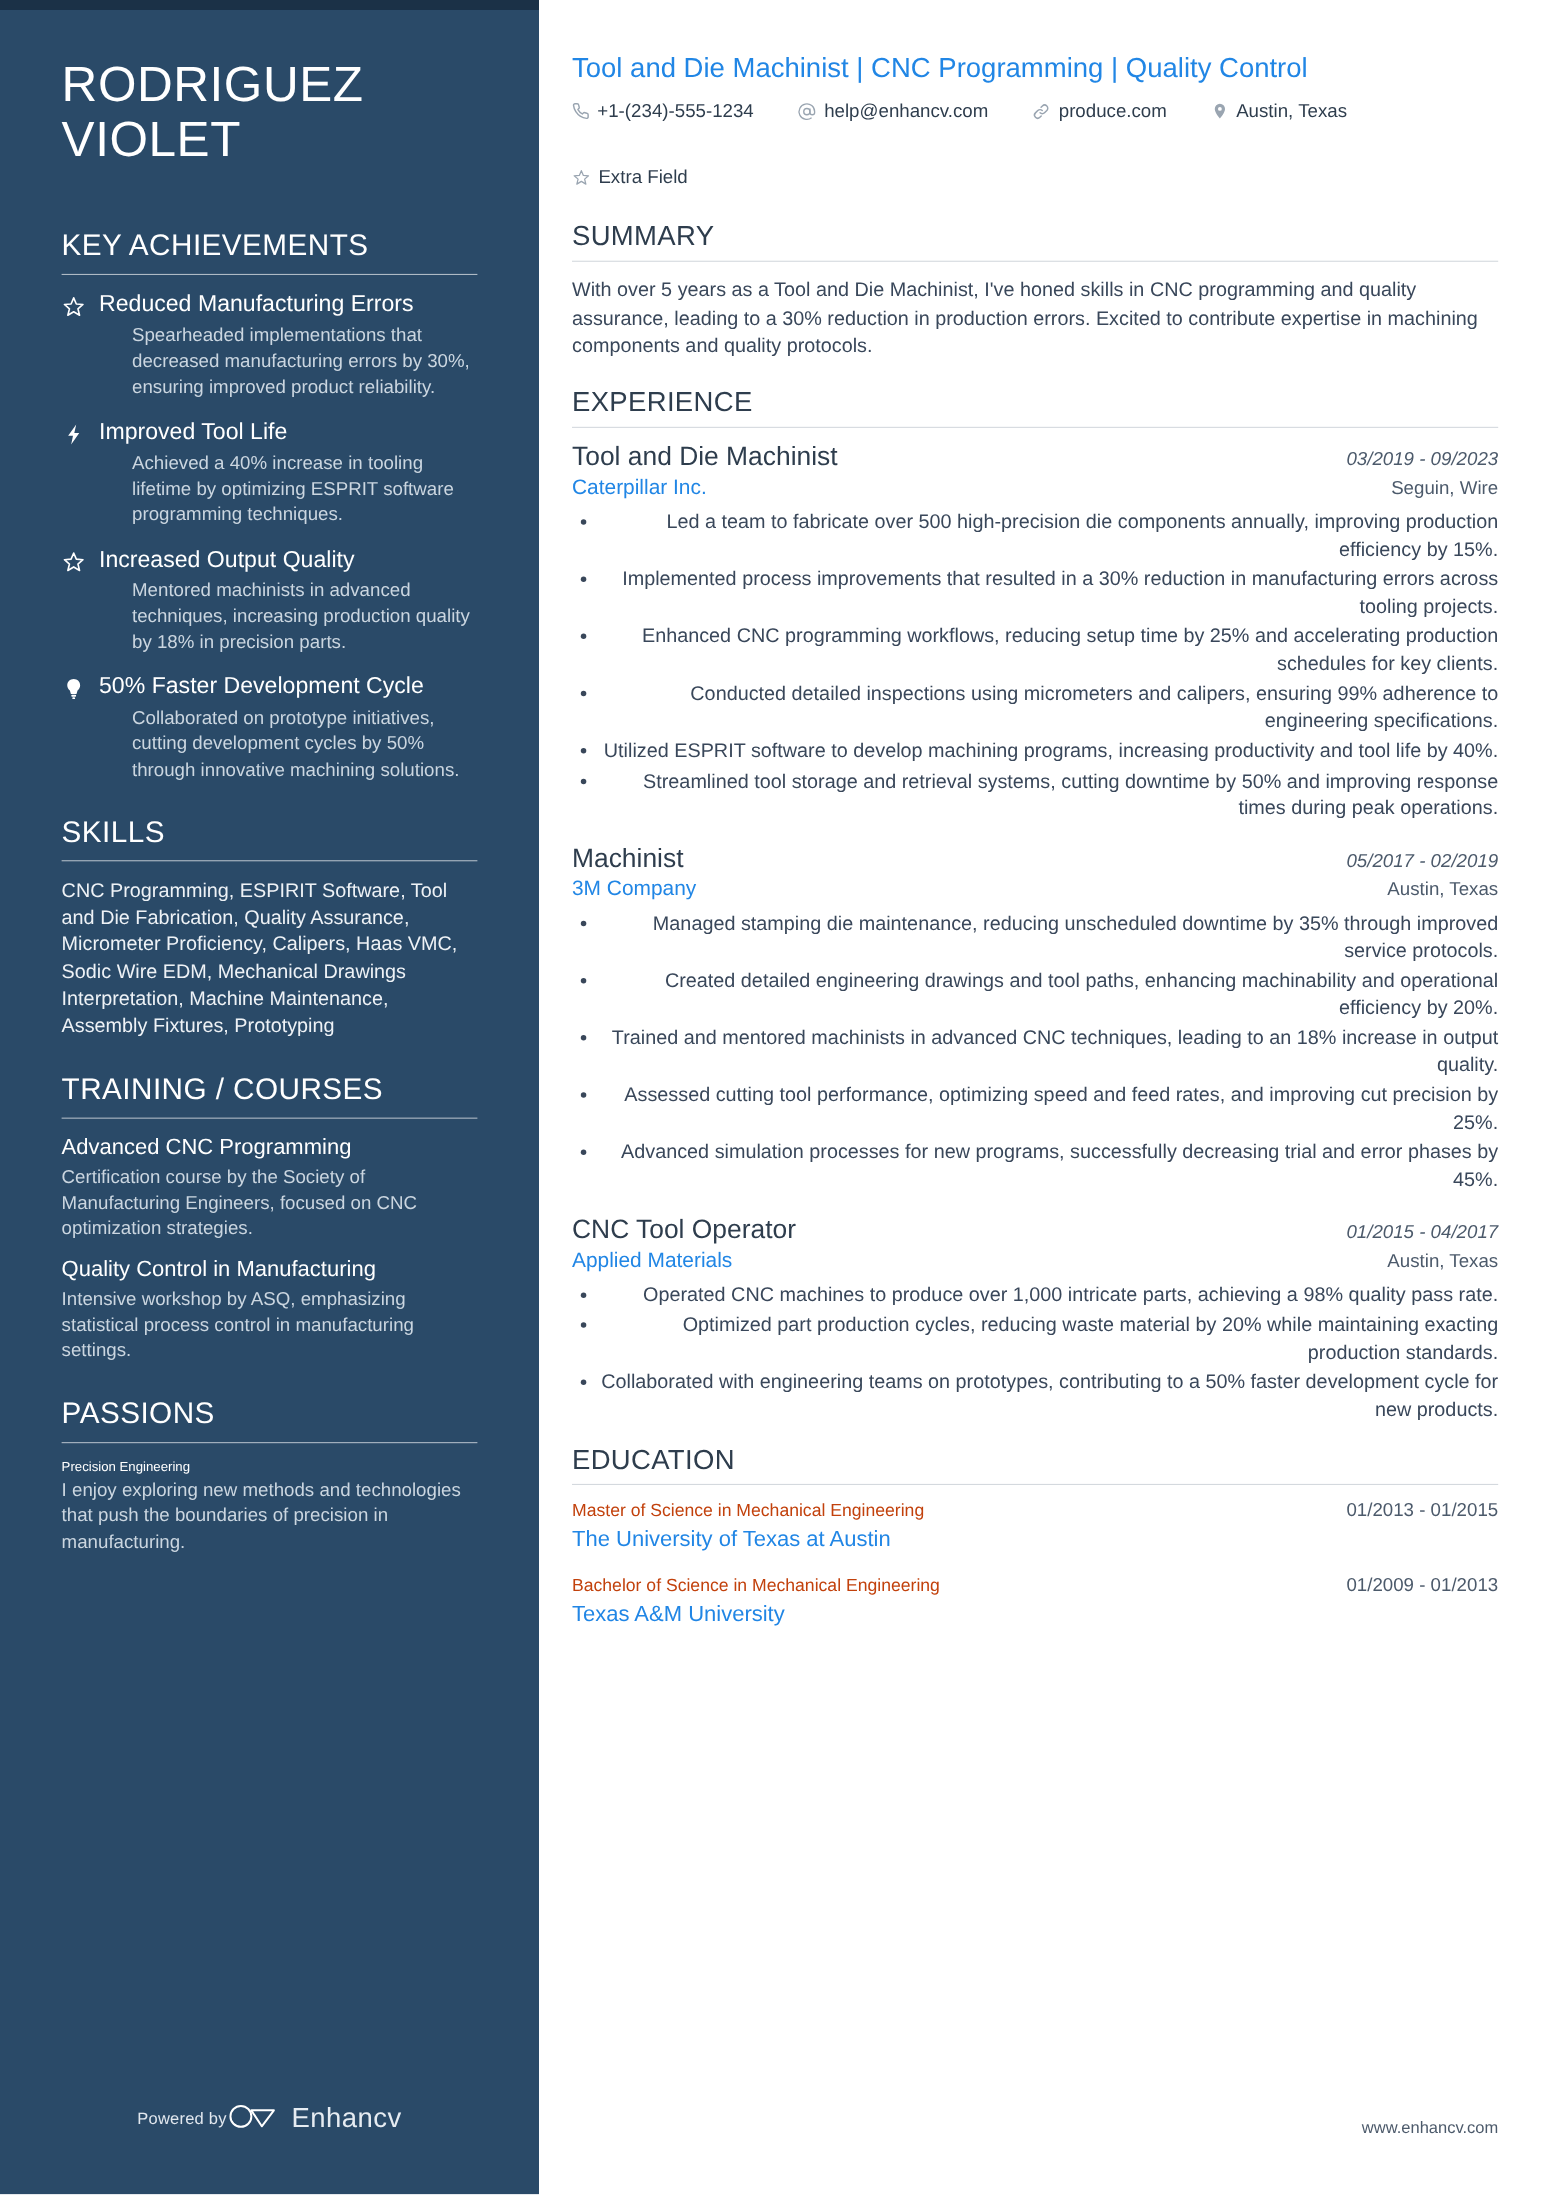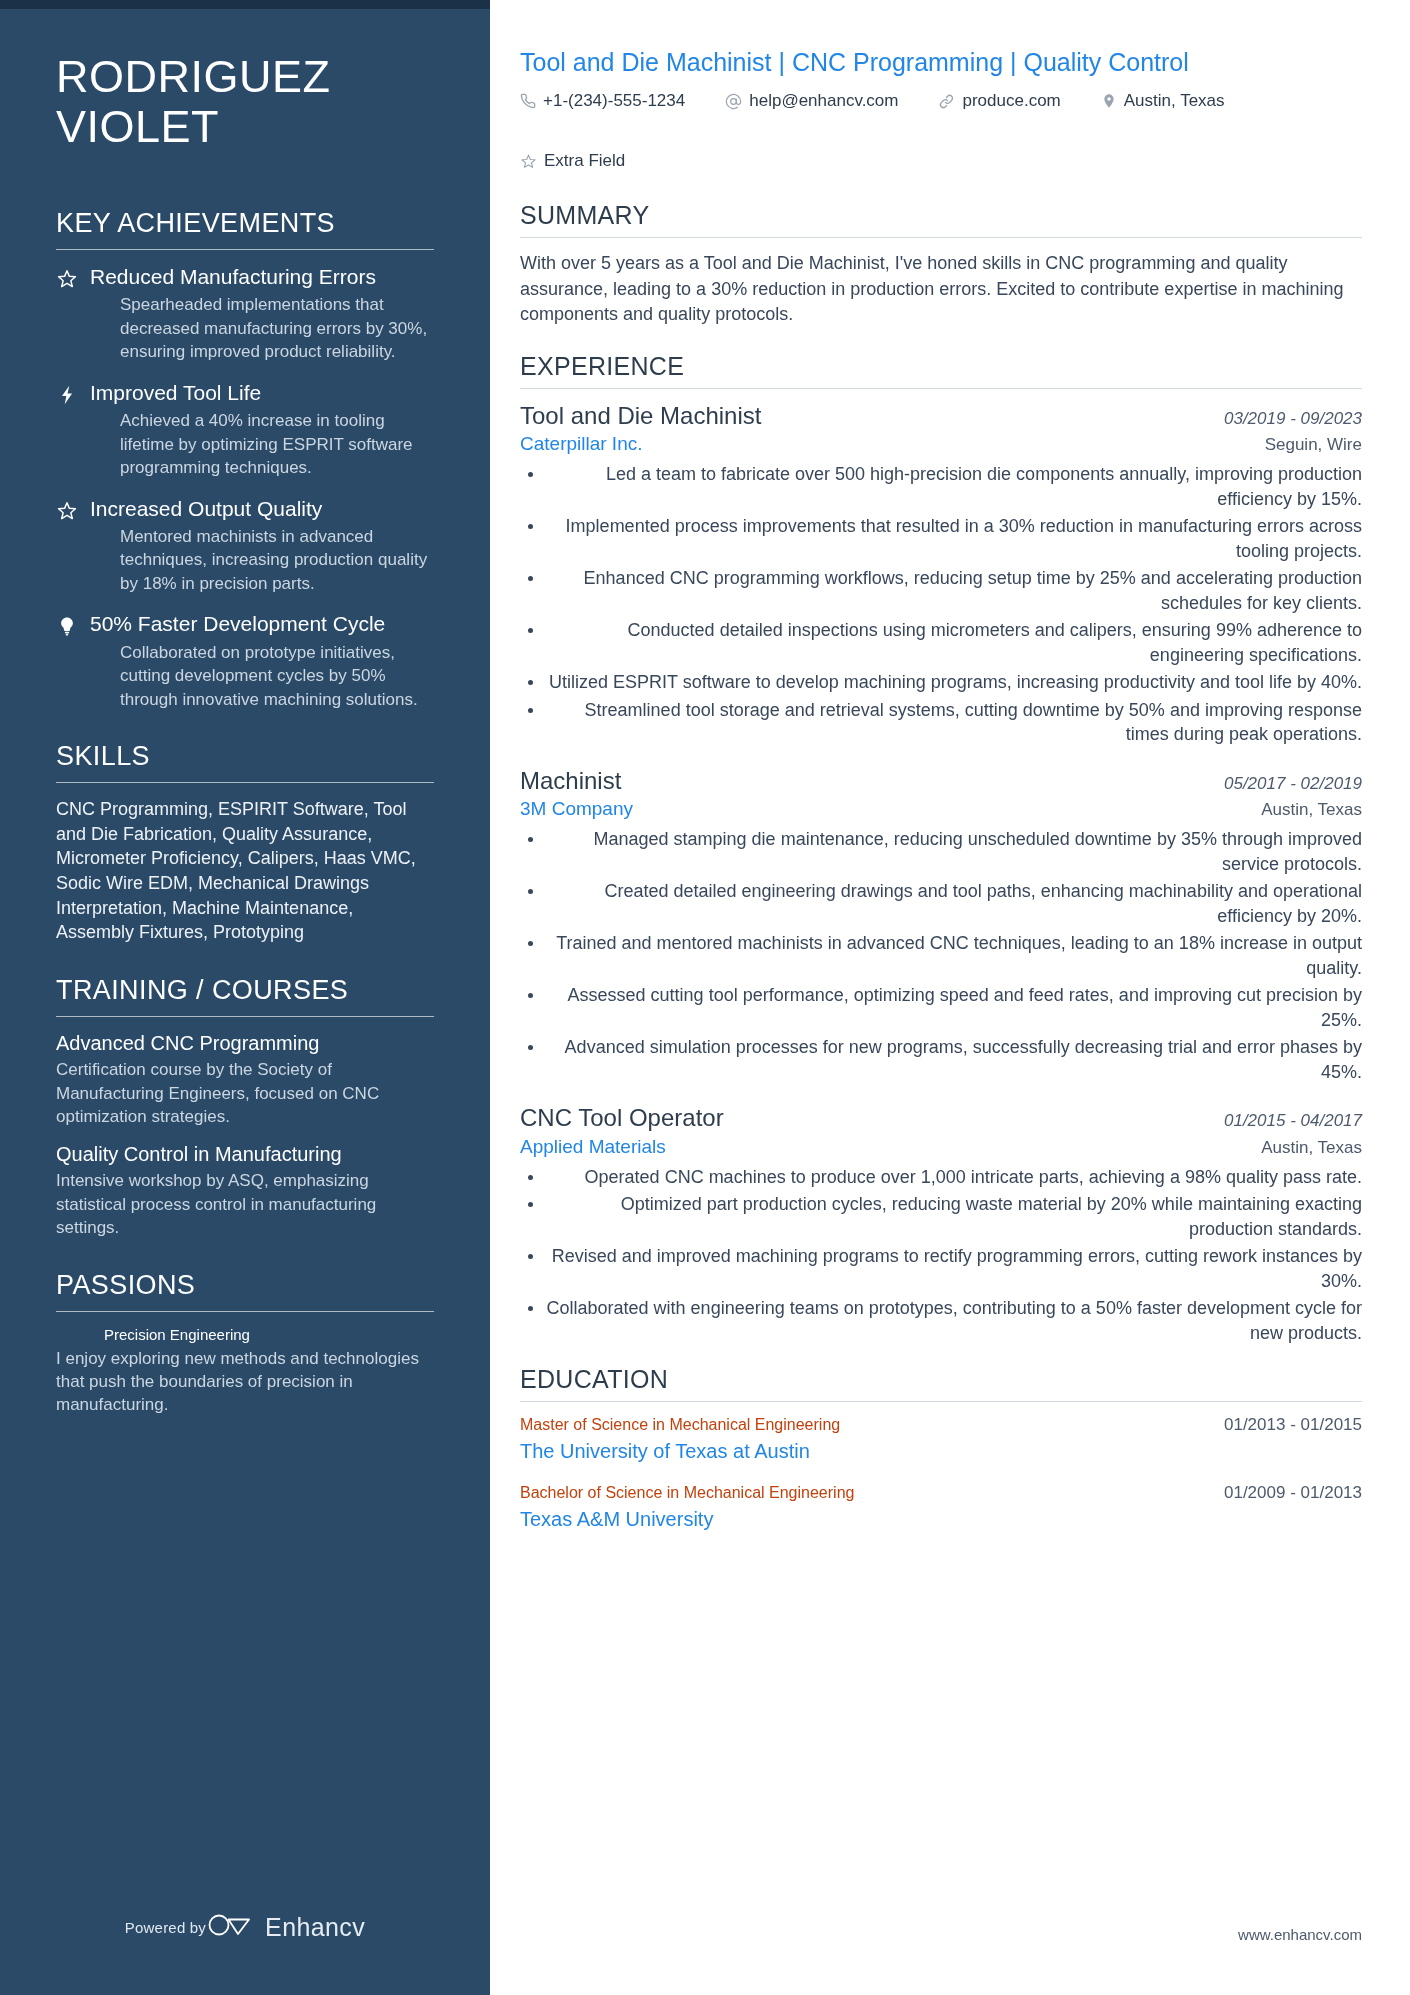--- a/index.html
+++ b/index.html
@@ -96,25 +96,24 @@
     color: #ffffff;
     margin-bottom: 2px;
   }
   .course-desc {
     font-size: 17px;
     line-height: 1.38;
     color: #cbd6e0;
   }
 
   .passion-title {
-    font-size: 15px;
+    font-size: 12px;
     line-height: 1.25;
     color: #ffffff;
     margin-bottom: 2px;
-    margin-left: 48px;
   }
   .passion-desc {
     font-size: 17px;
     line-height: 1.38;
     color: #cbd6e0;
   }
 
   .sidebar-footer {
     position: absolute;
     left: 0; right: 0;
@@ -492,21 +491,20 @@
           <div class="job-title">CNC Tool Operator</div>
           <div class="job-dates">01/2015 - 04/2017</div>
         </div>
         <div class="job-sub">
           <div class="job-company">Applied Materials</div>
           <div class="job-location">Austin, Texas</div>
         </div>
         <ul class="bullets">
           <li>Operated CNC machines to produce over 1,000 intricate parts, achieving a 98% quality pass rate.</li>
           <li>Optimized part production cycles, reducing waste material by 20% while maintaining exacting production standards.</li>
-          <li>Revised and improved machining programs to rectify programming errors, cutting rework instances by 30%.</li>
           <li>Collaborated with engineering teams on prototypes, contributing to a 50% faster development cycle for new products.</li>
         </ul>
       </div>
     </section>
 
     <section class="sec">
       <div class="sec-title">EDUCATION</div>
       <div class="sec-rule"></div>
 
       <div class="edu">

